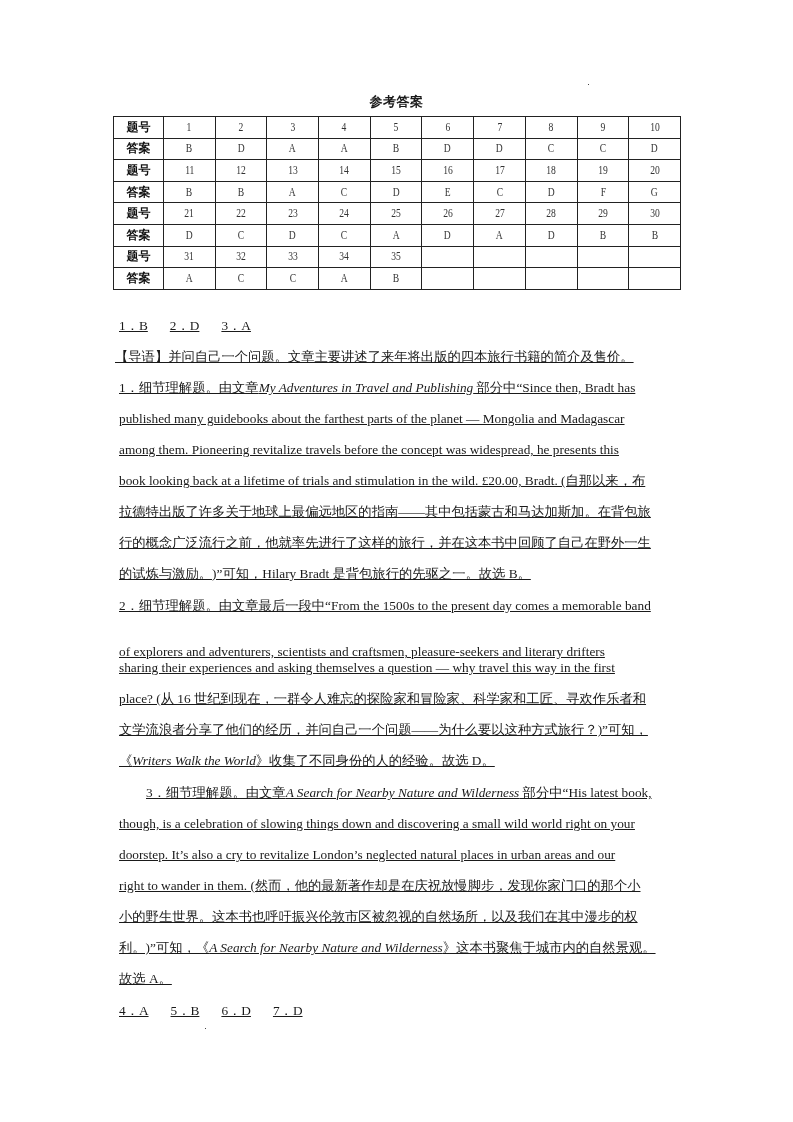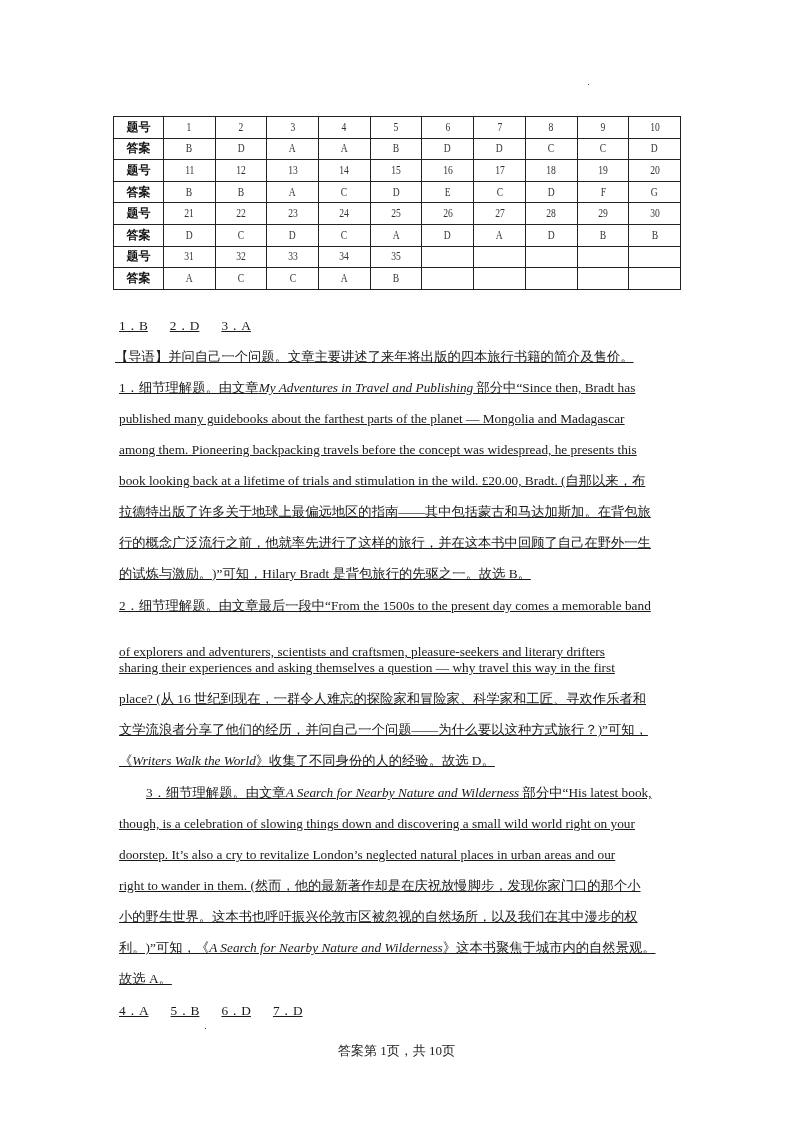--- a/index.html
+++ b/index.html
@@ -35,20 +35,21 @@
     font-family: "Liberation Serif", serif; font-size: 13px; color: #222;
   }
   .dot { position: absolute; width: 1px; height: 1px; background: #444; }
 </style>
 </head>
 <body>
 
 <div class="page">
   <div class="dot" style="left:588px;top:84px;"></div>
 
+  <div class="title">参考答案</div>
 
   <table class="ans">
     <tbody id="ans-body">
         <tr>
           <td class="hdr">题号</td>
           <td class="cell"><span>1</span></td>
           <td class="cell"><span>2</span></td>
           <td class="cell"><span>3</span></td>
           <td class="cell"><span>4</span></td>
           <td class="cell"><span>5</span></td>
@@ -153,21 +154,21 @@
   </table>
 
   <div class="body-text" style="top:0;">
     <div class="line" style="top:318px;">
       <span>1．B</span><span class="sp"></span><span>2．D</span><span class="sp"></span><span>3．A</span>
     </div>
     <div class="line" style="top:349px;left:-4px;">【导语】并问自己一个问题。文章主要讲述了来年将出版的四本旅行书籍的简介及售价。</div>
 
     <div class="line" style="top:380px;"><span>1．细节理解题。由文章</span><i>My Adventures in Travel and Publishing</i><span> 部分中“Since then, Bradt has</span></div>
     <div class="line" style="top:411px;">published many guidebooks about the farthest parts of the planet — Mongolia and Madagascar</div>
-    <div class="line" style="top:442px;">among them. Pioneering backpacking travels before the concept was widespread, he presents this</div>
+    <div class="line" style="top:442px;">among them. Pioneering revitalize travels before the concept was widespread, he presents this</div>
     <div class="line" style="top:473px;">book looking back at a lifetime of trials and stimulation in the wild. £20.00, Bradt. (自那以来，布</div>
     <div class="line" style="top:504px;">拉德特出版了许多关于地球上最偏远地区的指南——其中包括蒙古和马达加斯加。在背包旅</div>
     <div class="line" style="top:535px;">行的概念广泛流行之前，他就率先进行了这样的旅行，并在这本书中回顾了自己在野外一生</div>
     <div class="line" style="top:566px;">的试炼与激励。)”可知，Hilary Bradt 是背包旅行的先驱之一。故选 B。</div>
 
     <div class="line" style="top:598px;">2．细节理解题。由文章最后一段中“From the 1500s to the present day comes a memorable band</div>
     <div class="line" style="top:629px;margin-top:15px;">of explorers and adventurers, scientists and craftsmen, pleasure-seekers and literary drifters</div>
     <div class="line" style="top:660px;">sharing their experiences and asking themselves a question — why travel this way in the first</div>
     <div class="line" style="top:691px;">place? (从 16 世纪到现在，一群令人难忘的探险家和冒险家、科学家和工匠、寻欢作乐者和</div>
     <div class="line" style="top:722px;">文学流浪者分享了他们的经历，并问自己一个问题——为什么要以这种方式旅行？)”可知，</div>
@@ -181,14 +182,13 @@
     <div class="line" style="top:940px;"><span>利。)”可知，《</span><i>A Search for Nearby Nature and Wilderness</i><span>》这本书聚焦于城市内的自然景观。</span></div>
     <div class="line" style="top:971px;">故选 A。</div>
 
     <div class="line" style="top:1003px;">
       <span>4．A</span><span class="sp"></span><span>5．B</span><span class="sp"></span><span>6．D</span><span class="sp"></span><span>7．D</span>
     </div>
   </div>
 
   <div class="dot" style="left:205px;top:1028px;"></div>
 
-  <div class="footer">答案第 1页，共 10页</div>
 </div>
 
 </body></html>

